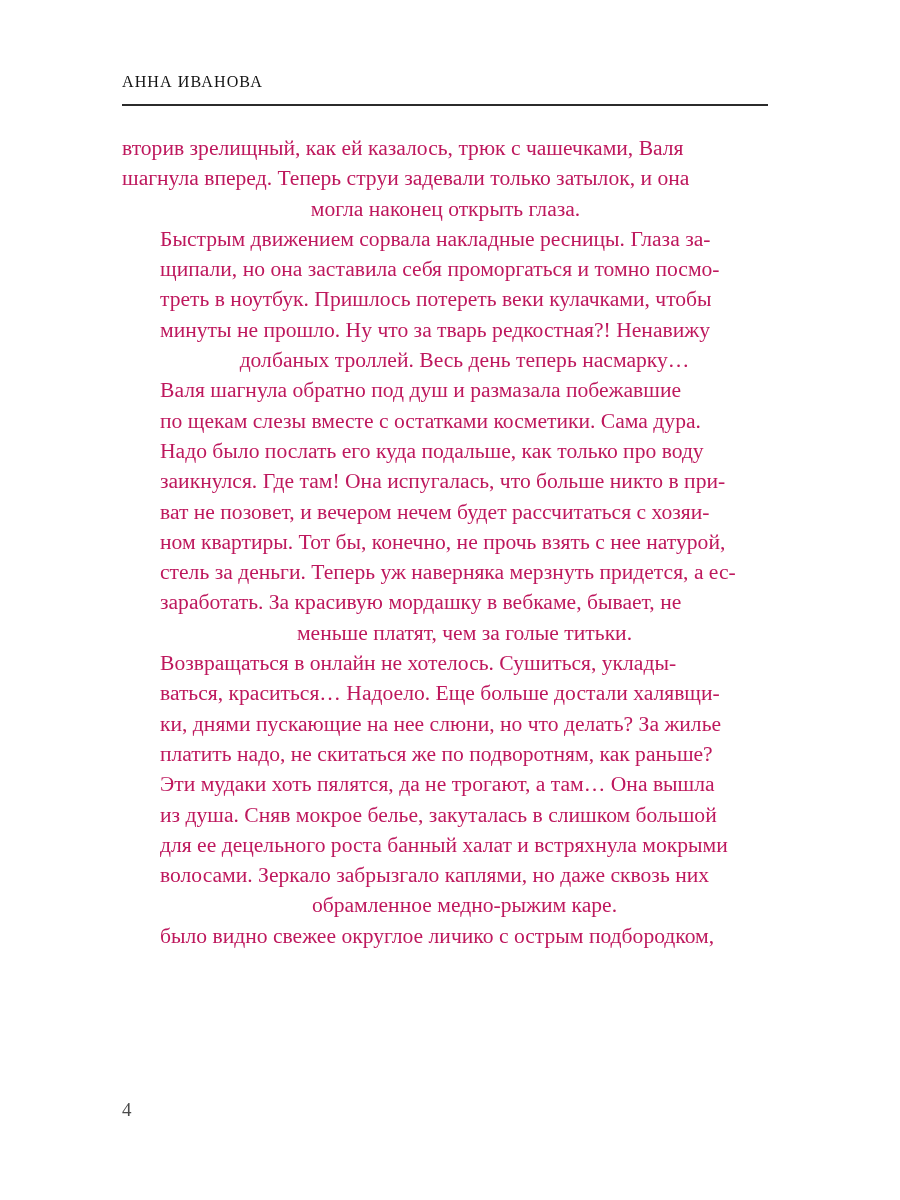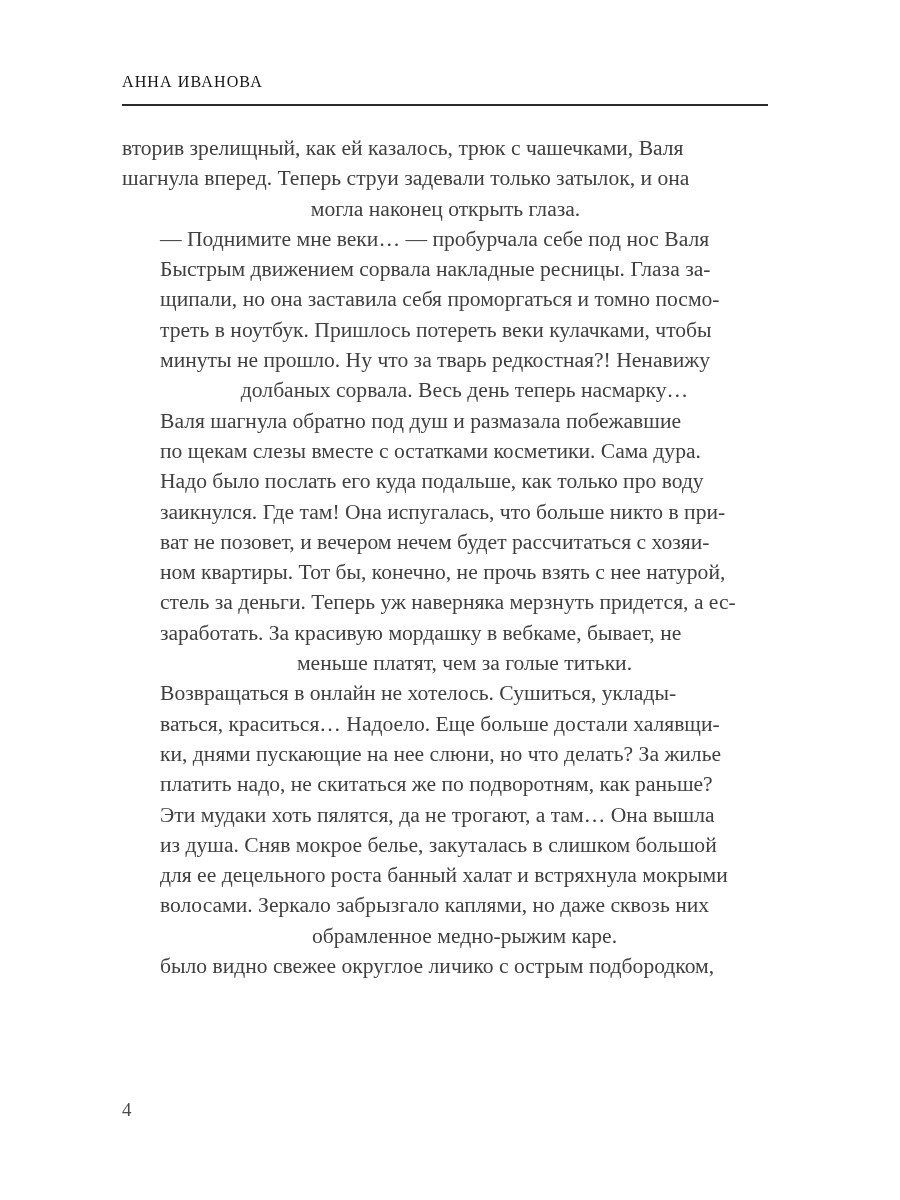--- a/index.html
+++ b/index.html
@@ -61,21 +61,21 @@
     top: 133px;
     width: 647px;
   }
 
   .para {
     margin: 0;
     font-size: 21.6px;
     line-height: 30.3px;
     text-align: justify;
     text-justify: inter-word;
-    color: #404040;
+    color: #be185d;
     hyphens: manual;
   }
   .para.indent {
     text-indent: 38px;
   }
   
   .para > .line {
     display: block;
     white-space: pre;
   }
@@ -117,26 +117,25 @@
 
   <div class="head-rule"></div>
 
   <div class="textblock">
       <p class="para">
         <span class="line j">вторив зрелищный, как ей казалось, трюк с чашечками, Валя</span>
         <span class="line j">шагнула вперед. Теперь струи задевали только затылок, и она</span>
         <span class="line last">могла наконец открыть глаза.</span>
       </p>
       <p class="para indent">
-        <span class="line j ind">— Поднимите мне веки… — пробурчала себе под нос Валя</span>
         <span class="line j">Быстрым движением сорвала накладные ресницы. Глаза за-</span>
         <span class="line j">щипали, но она заставила себя проморгаться и томно посмо-</span>
         <span class="line j">треть в ноутбук. Пришлось потереть веки кулачками, чтобы</span>
         <span class="line j">минуты не прошло. Ну что за тварь редкостная?! Ненавижу</span>
-        <span class="line last">долбаных сорвала. Весь день теперь насмарку…</span>
+        <span class="line last">долбаных троллей. Весь день теперь насмарку…</span>
       </p>
       <p class="para indent">
         <span class="line j ind">Валя шагнула обратно под душ и размазала побежавшие</span>
         <span class="line j">по щекам слезы вместе с остатками косметики. Сама дура.</span>
         <span class="line j">Надо было послать его куда подальше, как только про воду</span>
         <span class="line j">заикнулся. Где там! Она испугалась, что больше никто в при-</span>
         <span class="line j">ват не позовет, и вечером нечем будет рассчитаться с хозяи-</span>
         <span class="line j">ном квартиры. Тот бы, конечно, не прочь взять с нее натурой,</span>
         <span class="line j">стель за деньги. Теперь уж наверняка мерзнуть придется, а ес-</span>
         <span class="line j">заработать. За красивую мордашку в вебкаме, бывает, не</span>

